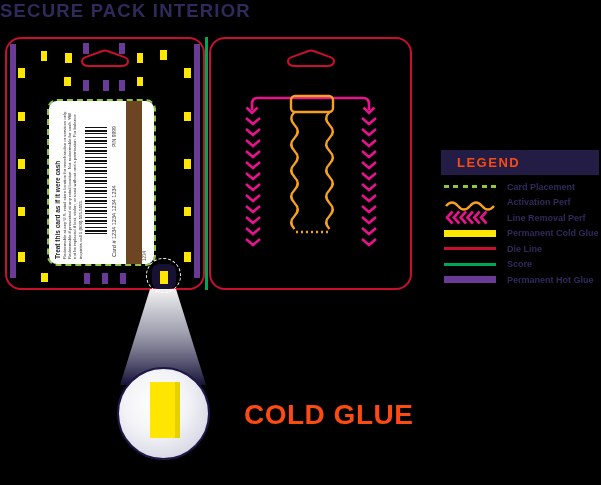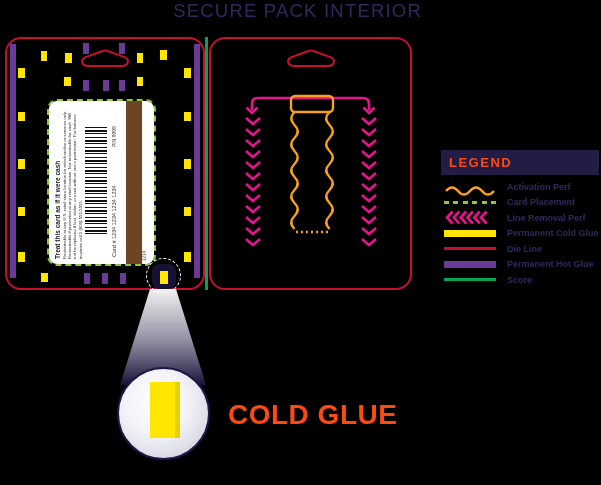--- a/index.html
+++ b/index.html
@@ -6,22 +6,22 @@
     --navy:#2e2a5c; --navy-deep:#231d46; --red:#c8102e; --green:#00a651;
     --lime:#8dc63f; --yellow:#ffe600; --purple:#6a3b96; --magenta:#e8128f;
     --orange:#f7a11f; --orange-text:#fb4a12; --brown:#6e4523; --ink:#171233;
   }
   *{margin:0;padding:0;box-sizing:border-box}
   html,body{background:#000}
   body{position:relative;width:601px;height:485px;overflow:hidden;
        font-family:"Liberation Sans",sans-serif}
   .abs{position:absolute}
 
-  .title{left:0;top:2;width:422px;text-align:right;color:var(--navy);
-         font-size:18.5px;font-weight:400;letter-spacing:1.2px}
+  .title{left:0;top:2;width:422px;text-align:left;color:var(--navy);
+         font-size:18.5px;font-weight:700;letter-spacing:1.2px}
 
   .pkg{border:2px solid var(--red);border-radius:16px}
   .pkg-left{left:5px;top:37px;width:200px;height:253px}
   .pkg-right{left:209px;top:37px;width:203px;height:253px}
   .score-line{left:205px;top:37px;width:2.5px;height:253px;background:var(--green)}
 
   .bar-v{background:var(--purple);width:6px;height:234px;top:5px}
   .hot{background:var(--purple);width:6px;height:11px}
   .cold{background:var(--yellow);width:6.5px;height:9.5px}
 
@@ -46,27 +46,27 @@
                    border:1.6px dashed #fff}
   .mag-source{left:152px;top:264px;width:24px;height:25px;background:var(--ink);
               border-radius:7px}
   .mag-source .cold{left:8px;top:7px;width:8px;height:13px}
   .beam-svg{left:115px;top:288px}
   .mag-circle{left:117px;top:367px;width:93px;height:93px;border-radius:50%;
     border:2.5px solid #1d1946;
     background:radial-gradient(circle at 42% 38%,#ffffff 0%,#f4f4f8 40%,#dcdce8 72%,#c2c2d6 100%)}
   .mag-yellow{left:31px;top:13px;width:30px;height:56px;background:var(--yellow);
               box-shadow:inset -5px 0 0 #e6d000}
-  .callout-label{left:228px;top:399px;color:var(--orange-text);font-size:28px;
+  .callout-label{left:244px;top:399px;color:var(--orange-text);font-size:28px;
                  font-weight:800;letter-spacing:.5px}
 
   .legend{left:441px;top:150px;width:158px}
   .legend-header{width:158px;height:25px;background:var(--navy-deep);
     color:var(--orange-text);font-size:13px;font-weight:800;letter-spacing:1.5px;
-    display:flex;align-items:center;padding-left:8px}
+    display:flex;align-items:center;padding-left:16px}
   .legend-rows{position:absolute;left:0;top:31px;width:158px;display:flex;
                flex-direction:column;gap:4.5px}
   .legend-row{display:flex;align-items:center;height:11px;padding-left:3px}
   .swatch{width:53px;flex:0 0 53px;display:flex;align-items:center}
   .legend-label{margin-left:10px;color:var(--navy);font-size:9px;font-weight:700;
                 white-space:nowrap}
   .sw-line{width:52px}
   .sw-dash{height:3px;background:repeating-linear-gradient(90deg,var(--lime) 0 5px,
            transparent 5px 9.5px)}
   .sw-red{height:3px;background:var(--red)}
@@ -173,36 +173,36 @@
   <div class="abs mag-yellow"></div>
 </div>
 <div class="abs callout-label">COLD GLUE</div>
 
 <div class="abs legend">
   <div class="legend-header">LEGEND</div>
   <div class="legend-rows">
 
     <div class="legend-row">
       <span class="swatch">
+        <span class="sw-line sw-dash"></span>
+      </span>
+      <span class="legend-label">Card Placement</span>
+    </div>
+
+    <div class="legend-row">
+      <span class="swatch">
         <svg width="52" height="14" viewBox="0 0 52 14">
             <path id="legend-wave" class="stroke-orange" stroke-width="2.2" d="M2,11 q6,-7 12,0 q6,7 12,0 q6,-7 12,0 q6,7 12,0"></path>
           </svg>
       </span>
       <span class="legend-label">Activation Perf</span>
     </div>
 
     <div class="legend-row">
       <span class="swatch">
-        <span class="sw-line sw-dash"></span>
-      </span>
-      <span class="legend-label">Card Placement</span>
-    </div>
-
-    <div class="legend-row">
-      <span class="swatch">
         <svg width="46" height="15" viewBox="0 0 46 15">
             <path id="legend-chev" class="stroke-pink" stroke-width="2.6" d="M8.5,1.5 L3,7.5 L8.5,13.5 M15.3,1.5 L9.8,7.5 L15.3,13.5 M22.1,1.5 L16.6,7.5 L22.1,13.5 M28.9,1.5 L23.4,7.5 L28.9,13.5 M35.7,1.5 L30.2,7.5 L35.7,13.5 M42.5,1.5 L37,7.5 L42.5,13.5 "></path>
           </svg>
       </span>
       <span class="legend-label">Line Removal Perf</span>
     </div>
 
     <div class="legend-row">
       <span class="swatch">
         <span class="sw-line sw-yellow"></span>
@@ -212,26 +212,26 @@
 
     <div class="legend-row">
       <span class="swatch">
         <span class="sw-line sw-red"></span>
         </span>
       <span class="legend-label">Die Line</span>
     </div>
 
     <div class="legend-row">
       <span class="swatch">
+        <span class="sw-line sw-green"></span>
+        </span>
+      <span class="legend-label">Score</span>
+    </div>
+
+    <div class="legend-row">
+      <span class="swatch">
         <span class="sw-line sw-purple"></span>
         </span>
       <span class="legend-label">Permanent Hot Glue</span>
     </div>
 
-    <div class="legend-row">
-      <span class="swatch">
-        <span class="sw-line sw-green"></span>
-        </span>
-      <span class="legend-label">Score</span>
-    </div>
-
   </div>
 </div>
 
 </body></html>

